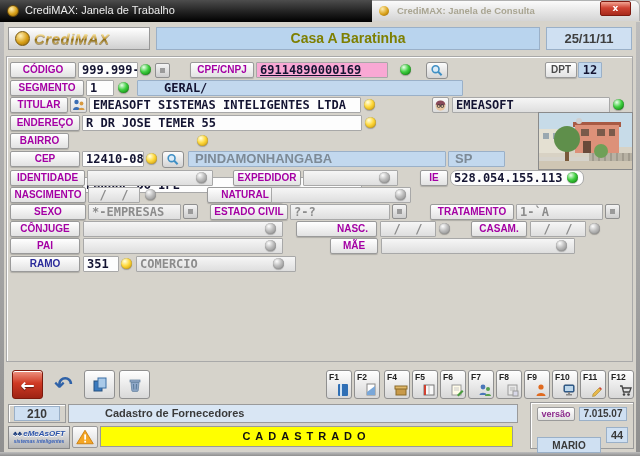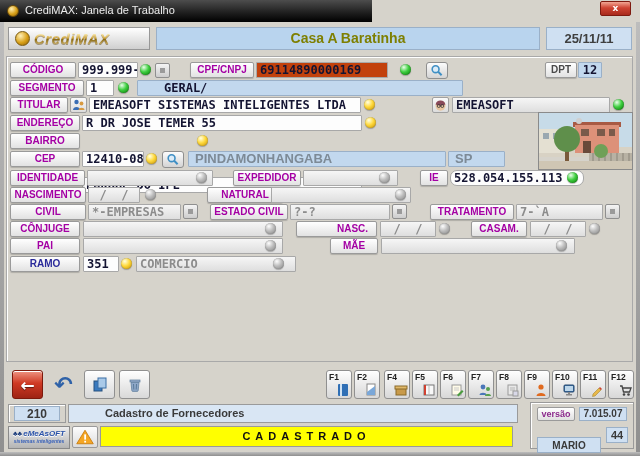--- a/index.html
+++ b/index.html
@@ -50,21 +50,21 @@
 
   .lbl{position:absolute;height:16px;box-sizing:border-box;border:1px solid #9a9a9a;border-radius:2px;
        background:linear-gradient(#ffffff,#e2e2e2);color:#a400a4;
        font:700 10px "Liberation Sans",sans-serif;text-align:center;line-height:14px;
        box-shadow:0 1px 1px rgba(0,0,0,.18);}
   .lbl-dark{color:#4a4a4a;}
   .lbl-navy{color:#2a2a9a;}
   .fld{position:absolute;height:16px;box-sizing:border-box;border:1px solid #a8a8a8;border-radius:1px;
        background:#fdfdfd;font:700 12px "DejaVu Sans Mono",monospace;color:#141432;
        line-height:14px;padding-left:3px;white-space:pre;overflow:hidden;}
-  .fld-y{background:#c2410c;}
+  .fld-y{background:#f9a8d4;text-decoration:underline;}
   .fld-b{background:#c2d8ee;border-color:#9ab0c8;padding-left:26px;}
   .fld-e{background:linear-gradient(#f6f6f6,#dedede);}
   .gray{color:#8c8c8c;}
   .center{text-align:center;padding-left:0;}
   .city{font:700 13px "Liberation Sans",sans-serif;color:#7d8a96;line-height:13px;padding-left:6px;}
   .ball{position:absolute;width:11px;height:11px;border-radius:50%;
         box-shadow:inset 0 0 1px rgba(0,0,0,.45),0 1px 1px rgba(0,0,0,.25);}
   .ball-g{background:radial-gradient(circle at 35% 30%,#eaffea,#3fcf3f 45%,#0b7d0b 92%);}
   .ball-y{background:radial-gradient(circle at 35% 30%,#ffffe2,#ffd93b 45%,#c8960c 92%);}
   .ball-x{background:radial-gradient(circle at 35% 30%,#fdfdfd,#bdbdbd 45%,#8a8a8a 92%);}
@@ -113,20 +113,24 @@
                  text-align:center;line-height:19px;}
   .vlabel{position:absolute;box-sizing:border-box;border:1px solid #9a9a9a;border-radius:2px;
           background:linear-gradient(#fff,#e0e0e0);font:700 9px "Liberation Sans",sans-serif;
           color:#8c2a8c;text-align:center;line-height:12px;}
 </style>
 </head>
 <body>
 
 <div class="screen">
 
+  <div class="bg-win">
+    <span class="bg-coin"></span>
+    <span class="bg-title">CrediMAX: Janela de Consulta</span>
+  </div>
   <div class="close-btn">x</div>
 
   <div class="titlebar">
     <span class="tb-coin"></span>
     <span class="tb-text">CrediMAX: Janela de Trabalho</span>
   </div>
 
   <div class="edge" style="left:0;top:22px;width:4px;height:434px;"></div>
   <div class="edge" style="left:636px;top:22px;width:4px;height:434px;"></div>
   <div class="edge" style="left:0;top:452px;width:640px;height:4px;"></div>
@@ -203,21 +207,21 @@
       <circle cx="40" cy="8" r="3" fill="#cfcfcf"></circle>
       <rect x="50" y="40" width="43" height="9" fill="#b8b2a4"></rect>
       <path d="M54 40v9M60 40v9M66 40v9M72 40v9M78 40v9M84 40v9M90 40v9" stroke="#8a8478" stroke-width="1"></path>
       <rect x="0" y="48" width="93" height="8" fill="#cfc6b4"></rect>
       <rect x="26" y="36" width="4" height="12" fill="#7a5a3a"></rect>
       <circle cx="28" cy="26" r="13" fill="#5f8f4b"></circle>
       <circle cx="62" cy="38" r="7" fill="#6fa057"></circle>
     </svg>
   </div>
 
-  <div class="lbl" style="left:10px;top:133px;width:70px;">BAIRRO</div>
+  <div class="lbl" style="left:10px;top:133px;width:59px;">BAIRRO</div>
   <div class="fld" style="left:82px;top:133px;width:280px;margin-top:44px;">PARQUE DO IPE</div>
   <span class="ball ball-y" style="left:197px;top:135px;"></span>
 
   <div class="lbl" style="left:10px;top:151px;width:70px;">CEP</div>
   <div class="fld" style="left:82px;top:151px;width:62px;">12410-080</div>
   <span class="ball ball-y" style="left:146px;top:153px;"></span>
   <div class="magbtn" style="left:162px;top:151px;">
     <svg width="14" height="13" viewBox="0 0 14 13">
       <circle cx="5.6" cy="5.2" r="3.4" fill="#dcecf8" stroke="#3f8fc4" stroke-width="1.6"></circle>
       <line x1="8.2" y1="7.8" x2="11.6" y2="11.2" stroke="#3f8fc4" stroke-width="2"></line>
@@ -236,28 +240,28 @@
   <div class="fld" style="left:450px;top:170px;width:134px;border-radius:7px;">528.054.155.113</div>
   <span class="ball ball-g" style="left:567px;top:172px;"></span>
 
   <div class="lbl" style="left:10px;top:187px;width:76px;">NASCIMENTO</div>
   <div class="fld fld-e center gray" style="left:88px;top:187px;width:52px;">/  /</div>
   <span class="ball ball-x" style="left:145px;top:189px;"></span>
   <div class="lbl" style="left:207px;top:187px;width:76px;">NATURAL</div>
   <div class="fld fld-e" style="left:271px;top:187px;width:140px;"></div>
   <span class="ball ball-x" style="left:395px;top:189px;"></span>
 
-  <div class="lbl" style="left:10px;top:204px;width:76px;">CIVIL</div>
+  <div class="lbl" style="left:10px;top:204px;width:76px;">SEXO</div>
   <div class="fld fld-e gray" style="left:88px;top:204px;width:93px;">*-EMPRESAS</div>
   <div class="sqbtn" style="left:183px;top:204px;"></div>
   <div class="lbl" style="left:210px;top:204px;width:78px;">ESTADO CIVIL</div>
   <div class="fld fld-e gray" style="left:290px;top:204px;width:100px;">?-?</div>
   <div class="sqbtn" style="left:392px;top:204px;"></div>
   <div class="lbl" style="left:430px;top:204px;width:84px;">TRATAMENTO</div>
-  <div class="fld fld-e gray" style="left:516px;top:204px;width:87px;">7-`A</div>
+  <div class="fld fld-e gray" style="left:516px;top:204px;width:87px;">1-`A</div>
   <div class="sqbtn" style="left:605px;top:204px;"></div>
 
   <div class="lbl" style="left:10px;top:221px;width:70px;">CÔNJUGE</div>
   <div class="fld fld-e" style="left:83px;top:221px;width:200px;"></div>
   <span class="ball ball-x" style="left:265px;top:223px;"></span>
   <div class="lbl" style="left:296px;top:221px;width:81px;padding-left:32px;">NASC. CJG.</div>
   <div class="fld fld-e center gray" style="left:380px;top:221px;width:56px;">/  /</div>
   <span class="ball ball-x" style="left:439px;top:223px;"></span>
   <div class="lbl" style="left:471px;top:221px;width:56px;">CASAM.</div>
   <div class="fld fld-e center gray" style="left:530px;top:221px;width:56px;">/  /</div>

